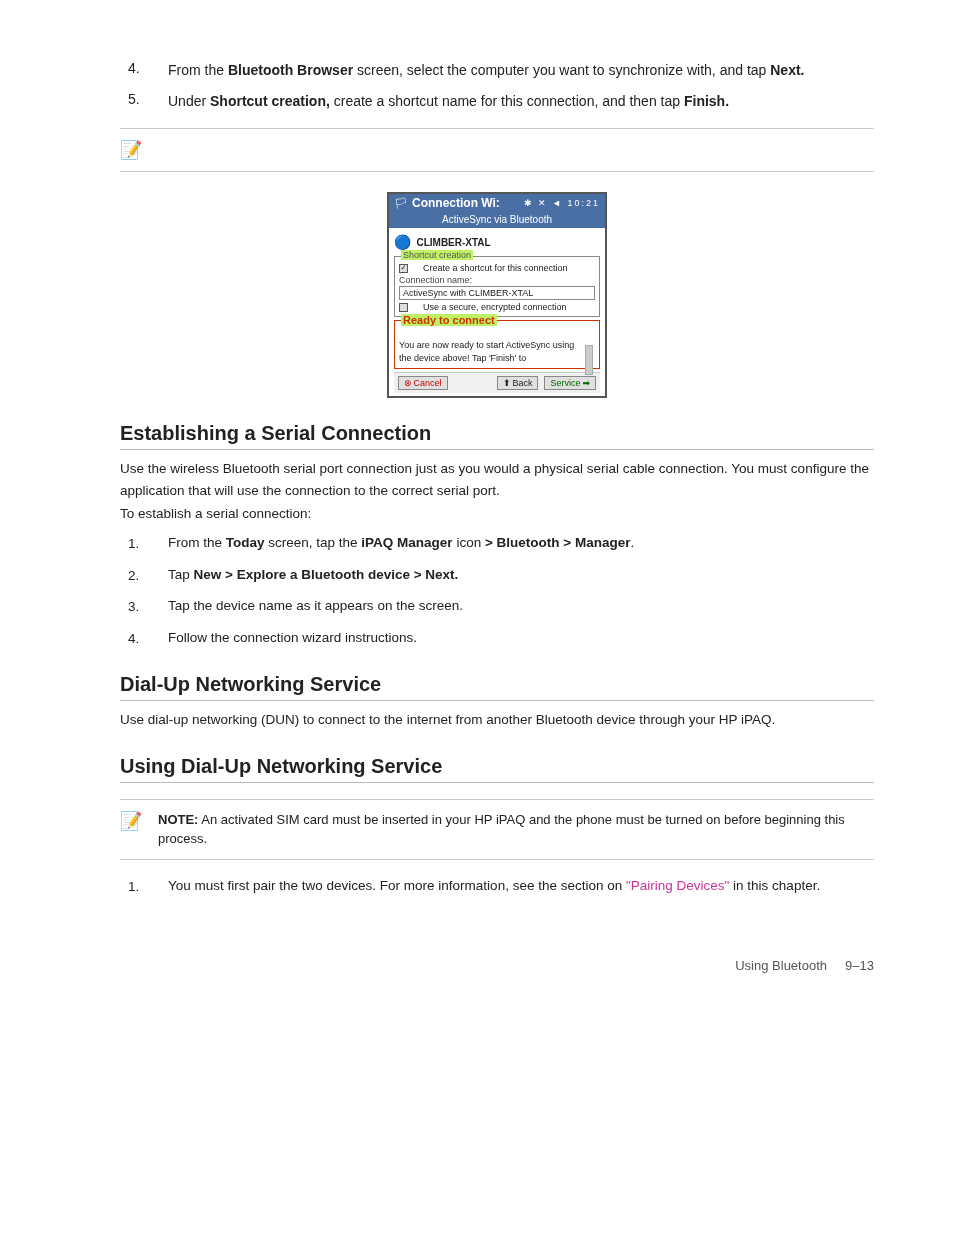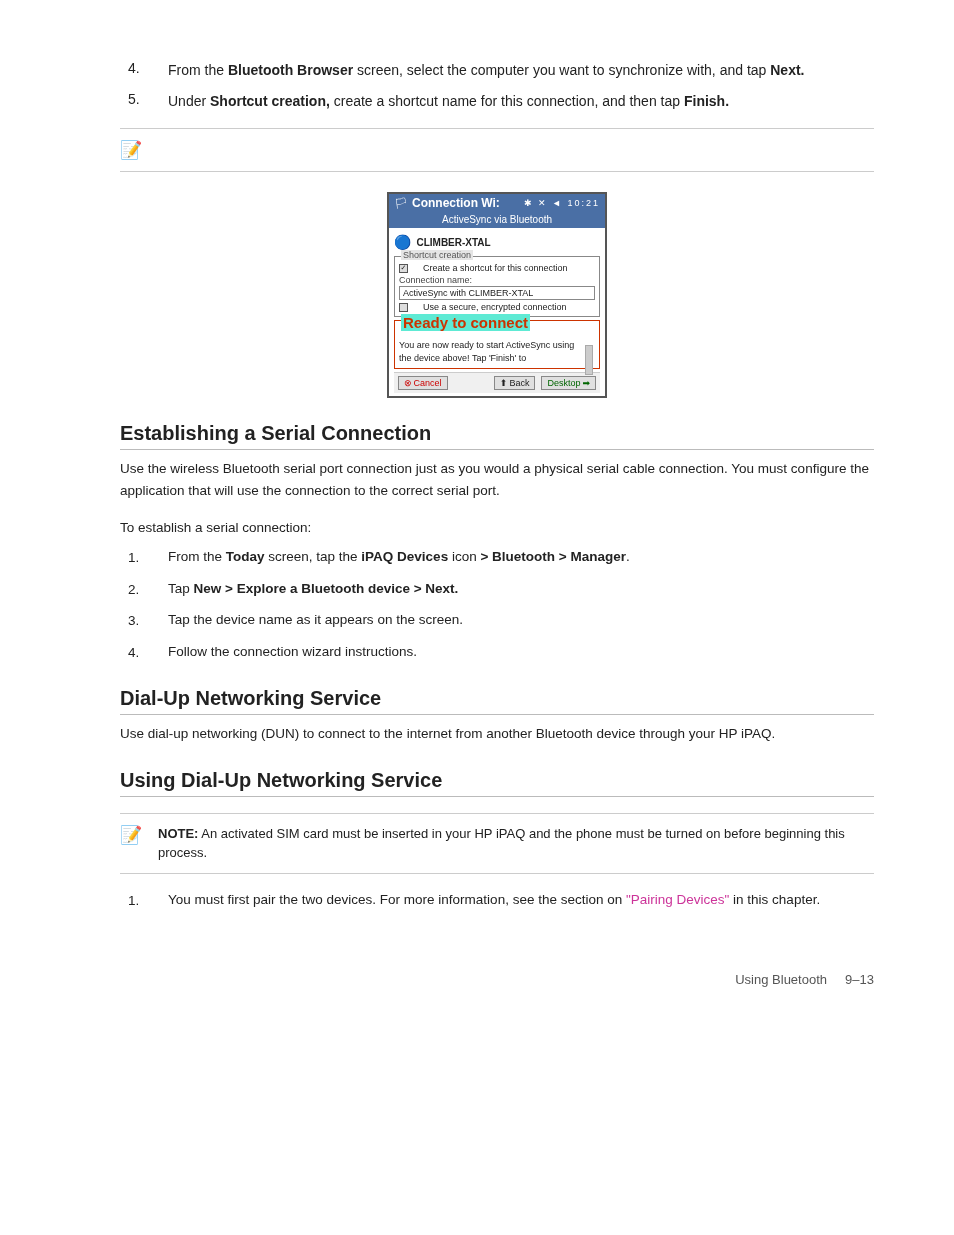--- a/index.html
+++ b/index.html
@@ -110,21 +110,21 @@
     .win-group {
       border: 1px solid #888;
       margin: 3px 0;
       padding: 2px 4px 4px 4px;
       position: relative;
     }
     .win-group-label {
       position: absolute;
       top: -7px;
       left: 6px;
-      background: #e5e5e5;
+      background: #bef264;
       padding: 0 2px;
       font-size: 9px;
       color: #555;
     }
     .win-group-content {
       margin-top: 4px;
     }
     .win-checkbox-row {
       display: flex;
       align-items: center;
@@ -150,23 +150,23 @@
     .win-group2 {
       border: 1px solid #cc3300;
       margin: 3px 0;
       padding: 2px 4px 4px 4px;
       position: relative;
     }
     .win-group2-label {
       position: absolute;
       top: -7px;
       left: 6px;
-      background: #5eead4;
+      background: #bef264;
       padding: 0 2px;
-      font-size: 15px;
+      font-size: 11px;
       color: #cc3300;
       font-weight: bold;
     }
     .win-ready-text {
       font-size: 9px;
       color: #222;
       line-height: 1.4;
       margin-top: 16px;
     }
     .win-scrollbar {
@@ -207,21 +207,21 @@
       margin: 24px 0 8px 0;
       border-bottom: 1px solid #bbb;
       padding-bottom: 4px;
     }
     .section-body {
       margin-left: 0;
       line-height: 1.6;
       font-size: 13.5px;
     }
     .section-intro {
-      margin-bottom: 16px;
+      margin-bottom: 2px;
     }
     .steps-list {
       margin-left: 8px;
     }
 
     .page-footer {
       margin-top: 60px;
       display: flex;
       justify-content: flex-end;
       font-size: 13px;
@@ -308,38 +308,38 @@
         <div class="win-btn win-btn-cancel">
           <span>⊗</span>
           <span>Cancel</span>
         </div>
         <div class="win-footer-right">
           <div class="win-btn">
             <span>⬆</span>
             <span>Back</span>
           </div>
           <div class="win-btn win-btn-finish">
-            <span>Desktop</span>
+            <span>Service</span>
             <span>➡</span>
           </div>
         </div>
       </div>
     </div>
   </div>
 </div>
 
 <div class="section-heading">Establishing a Serial Connection</div>
 <div class="section-body">
   <p class="section-intro">Use the wireless Bluetooth serial port connection just as you would a physical serial cable connection. You must configure the application that will use the connection to the correct serial port.</p>
   <p>To establish a serial connection:</p>
   <div class="steps-list" style="margin-top:8px;">
     <div class="step-item">
       <div class="step-num">1.</div>
       <div class="step-text">
-        From the <strong>Today</strong> screen, tap the <strong>iPAQ Devices</strong> icon <strong>&gt; Bluetooth &gt; Manager</strong>.
+        From the <strong>Today</strong> screen, tap the <strong>iPAQ Manager</strong> icon <strong>&gt; Bluetooth &gt; Manager</strong>.
       </div>
     </div>
     <div class="step-item">
       <div class="step-num">2.</div>
       <div class="step-text">
         Tap <strong>New &gt; Explore a Bluetooth device &gt; Next.</strong>
       </div>
     </div>
     <div class="step-item">
       <div class="step-num">3.</div>

